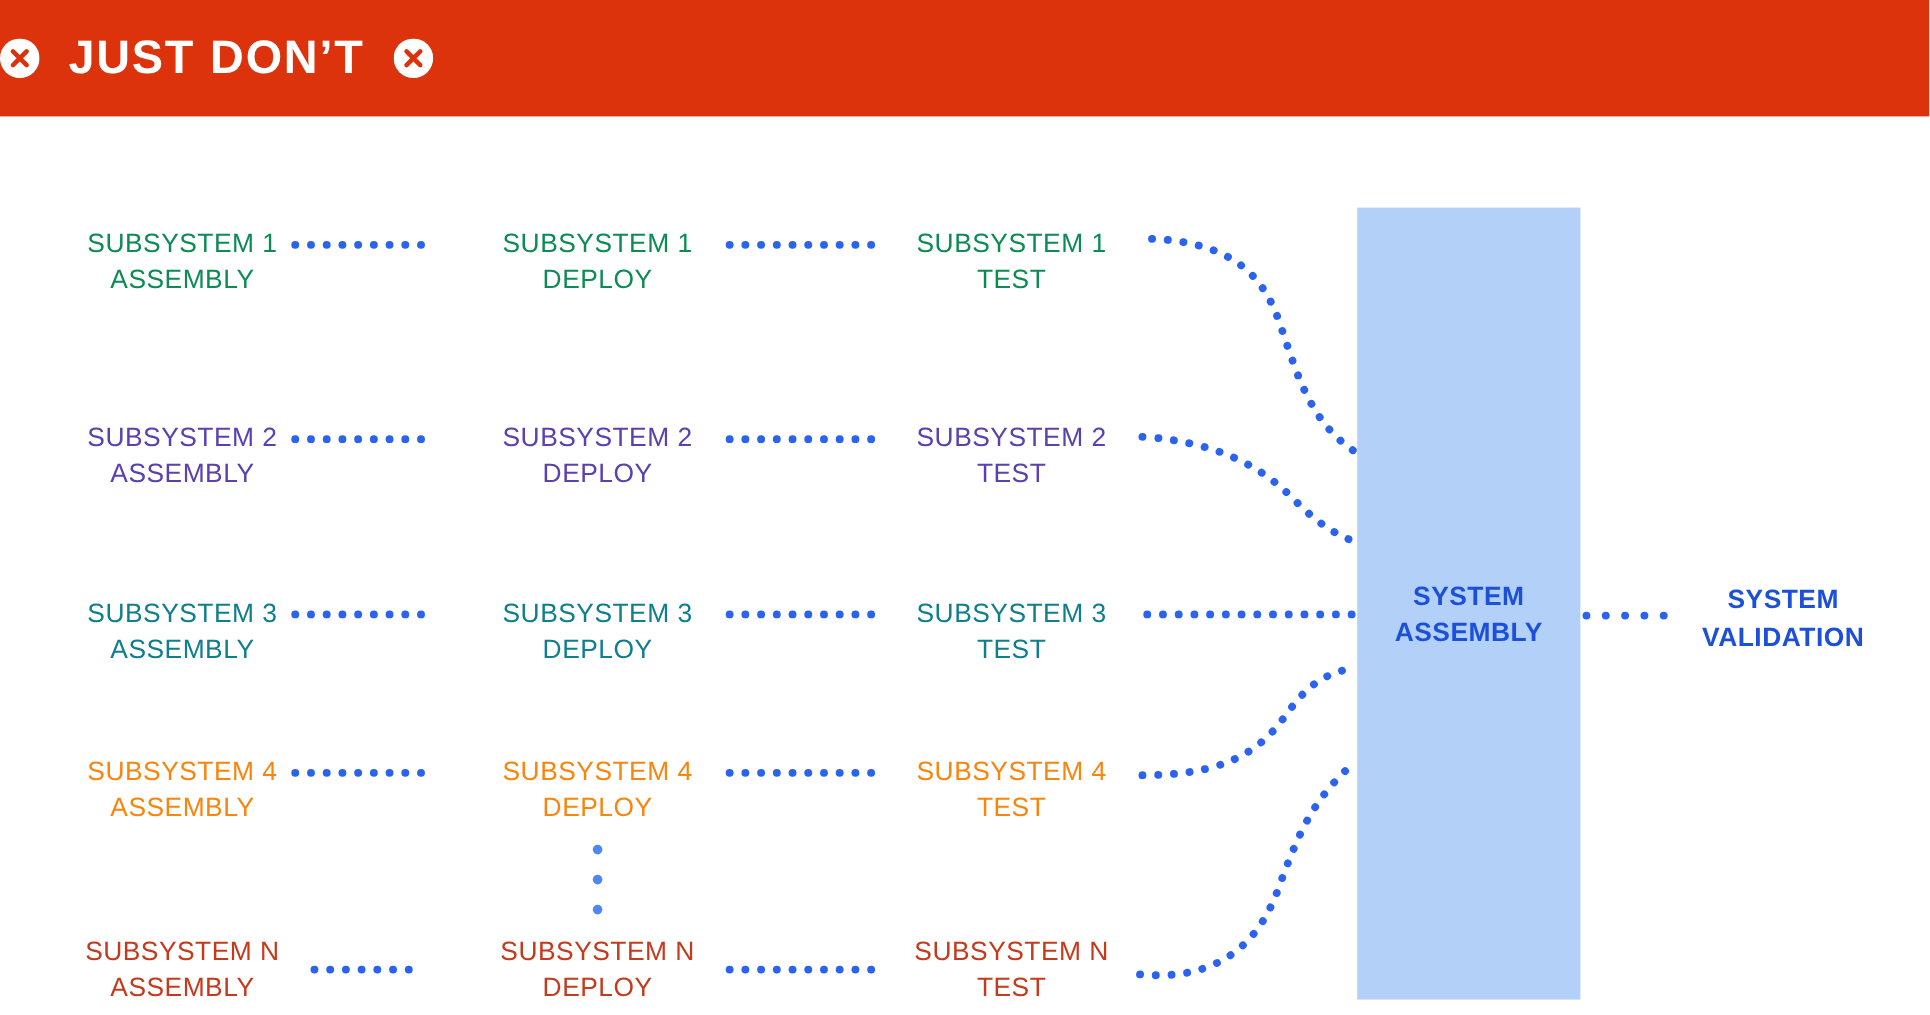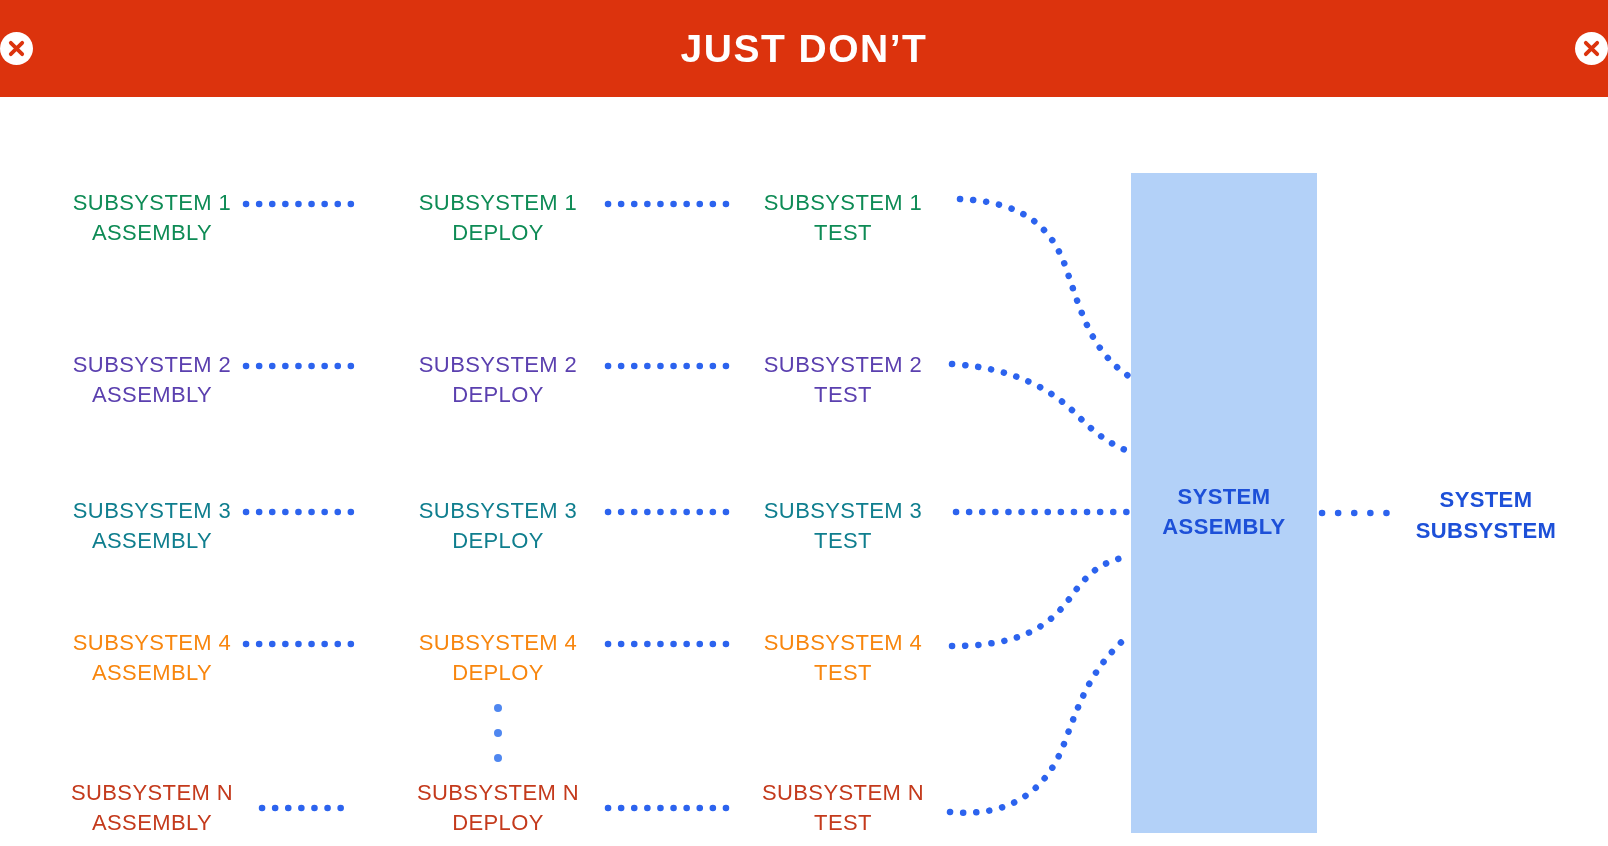--- a/index.html
+++ b/index.html
@@ -17,21 +17,21 @@
   }
   
   .banner {
     position: absolute;
     left: 0; top: 0;
     width: 100%;
     height: 97px;
     background: var(--banner-bg, #dc330d);
     display: flex;
     align-items: center;
-    justify-content: space-between;
+    justify-content: flex-start;
     gap: 24px;
   }
   .banner h1 {
     margin: 0;
     color: #ffffff;
     font-size: 39px;
     font-weight: 700;
     letter-spacing: 1.5px;
     white-space: nowrap;
   }
@@ -223,17 +223,17 @@
       </div>
 
     <div class="assembly-box"></div>
     <div class="box-label">
       <div>SYSTEM</div>
       <div>ASSEMBLY</div>
     </div>
 
     <div class="validation-label">
       <div>SYSTEM</div>
-      <div>SUBSYSTEM</div>
+      <div>VALIDATION</div>
     </div>
 
   </main>
 </div>
 
 </body></html>

